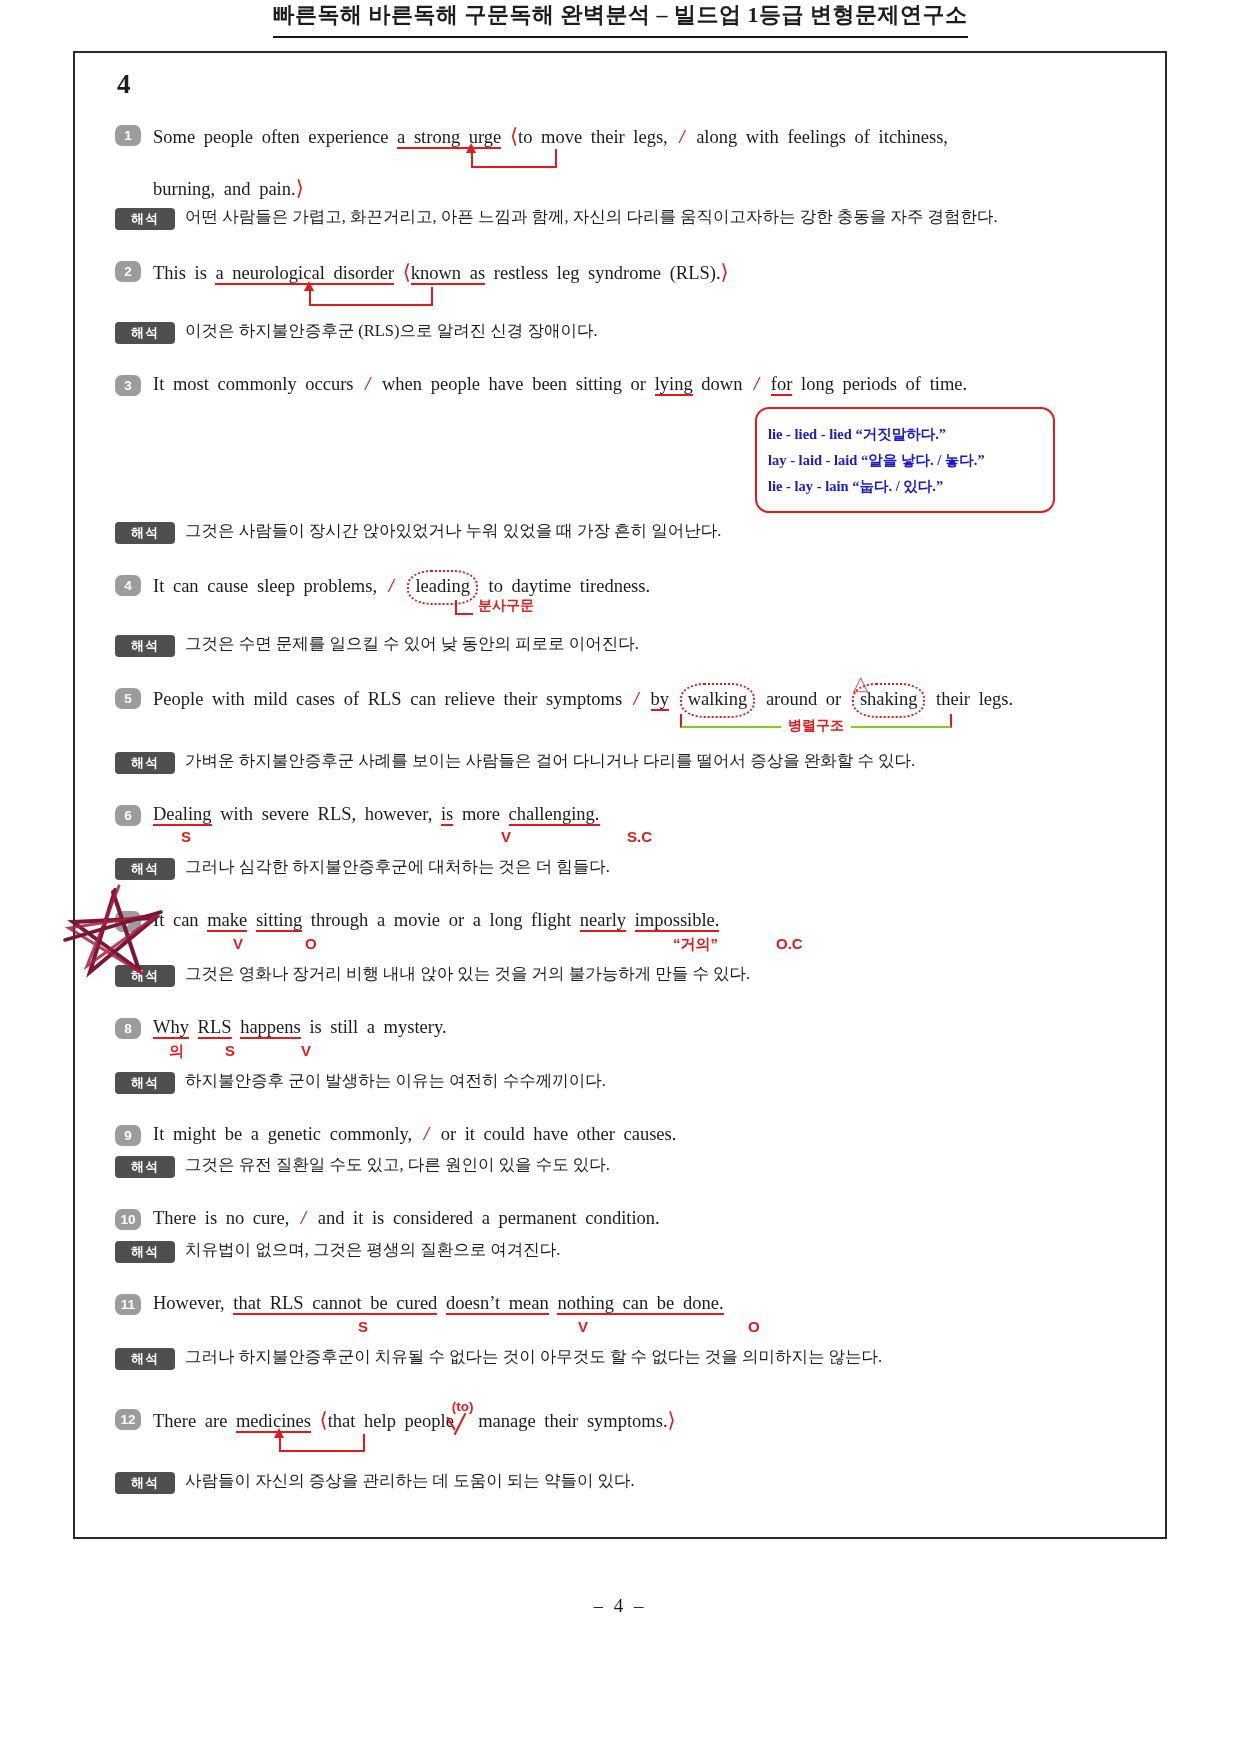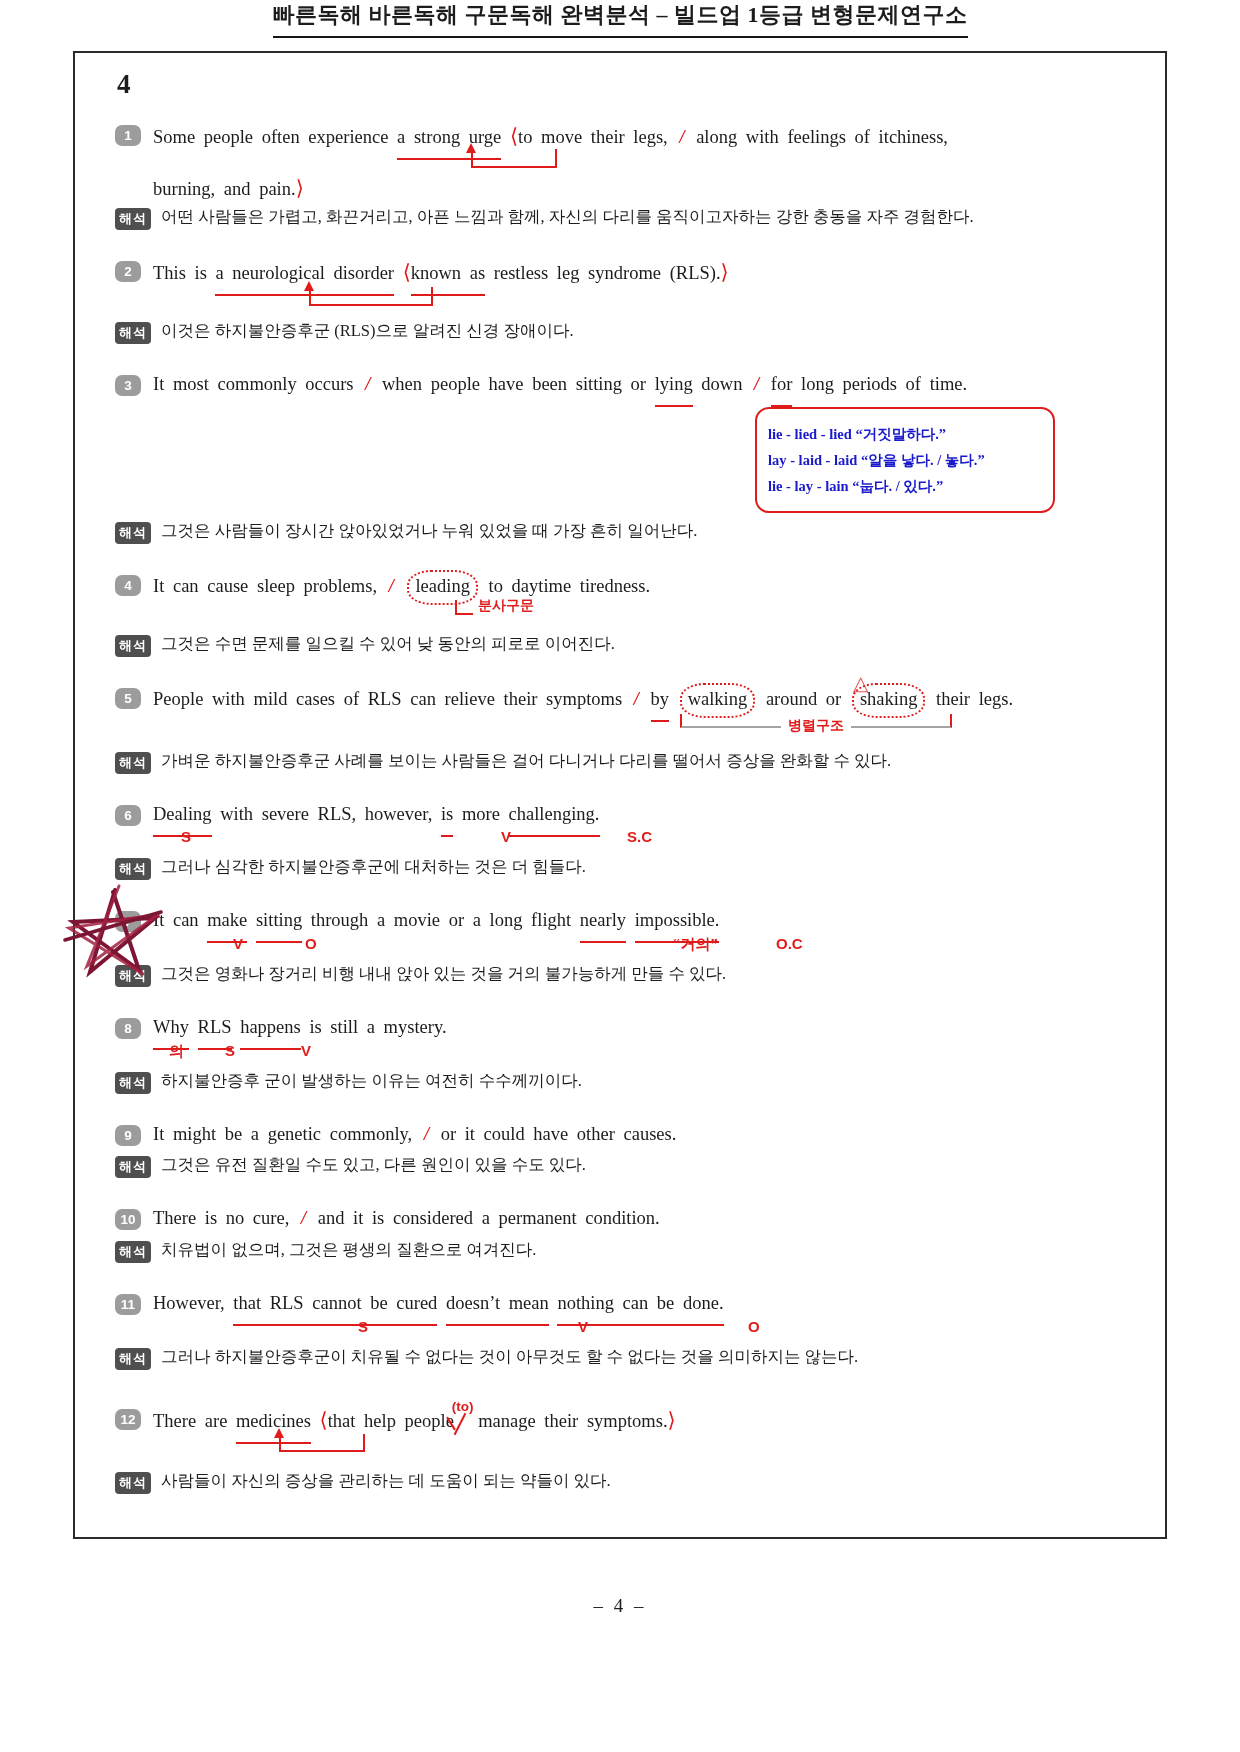--- a/index.html
+++ b/index.html
@@ -21,54 +21,54 @@
   .item { position:relative; margin-bottom:26px; }
   .sent-row { display:flex; align-items:flex-start; position:relative; }
   .num-badge {
     flex:0 0 auto; min-width:26px; height:21px; padding:0 5px; box-sizing:border-box;
     background:#9c9c9c; color:#fff; border-radius:7px;
     display:inline-flex; align-items:center; justify-content:center;
     font:600 13.5px "Liberation Sans", sans-serif; margin:5px 12px 0 0;
   }
   .sent { font-size:18.5px; line-height:1.55; word-spacing:4px; position:relative; margin:0; white-space:nowrap; }
   .sent-line2 { margin:24px 0 0 38px; font-size:18.5px; word-spacing:4px; position:relative; white-space:nowrap; }
-  .seg-u  { border-bottom:2px solid #e01b1b; padding-bottom:11px;margin-top:12px; }
+  .seg-u  { border-bottom:2px solid #e01b1b; padding-bottom:0;margin-top:12px; }
   .seg-sl { color:#e01b1b; font-weight:bold; font-style:italic; padding:0 3px; }
   .seg-lb,.seg-rb { color:#e01b1b; font-size:1.12em; }
   .seg-cir { display:inline-block; border:2px dotted #e01b1b; border-radius:24px / 15px; padding:0 6px 2px; margin:0 2px; }
   .seg-ins {
     color:#e01b1b; font:bold 13.5px "Liberation Sans", sans-serif;
     position:relative; top:-16px; margin:0 -4px 8px -2px; display:inline-block;
   }
   .seg-ins::before { content:""; position:absolute; left:-2px; top:17px; width:2px; height:15px; background:#e01b1b; transform:rotate(-32deg); }
   .seg-ins::after  { content:""; position:absolute; left:7px;  top:13px; width:2px; height:24px; background:#e01b1b; transform:rotate(27deg); }
   .labels { position:relative; height:22px; margin-left:38px; }
   .pos-label { position:absolute; top:0; color:#e01b1b; font:bold 15px "Liberation Sans", sans-serif; white-space:nowrap; }
   .trans-row { display:flex; align-items:flex-start; margin-top:5px; }
   .hseok {
     flex:0 0 auto; background:#4f4f4f; color:#fff; border-radius:4px;
-    font:600 13px "Liberation Sans", sans-serif; padding:2px 4px;
+    font:600 13px "Liberation Sans", sans-serif; padding:2px 16px;
     margin:3px 10px 0 0; letter-spacing:1px;
   }
   .trans { font-size:16.5px; line-height:1.5; }
   .loop { position:absolute; border:2px solid #e01b1b; border-top:none; }
   .loop::before {
     content:""; position:absolute; left:-7px; top:-6px;
     border-left:5px solid transparent; border-right:5px solid transparent;
     border-bottom:10px solid #e01b1b;
   }
   .grammar-box {
     margin:8px 0 6px 640px; width:300px; border:2.5px solid #e01b1b; border-radius:14px;
     padding:12px 11px; box-sizing:border-box; background:#fff;
   }
   .grammar-line { color:#1a1acc; font-weight:bold; font-size:14.5px; line-height:1.8; white-space:nowrap; }
   .spacer { height:24px; position:relative; }
   .elbow-note { position:absolute; display:flex; align-items:flex-end; color:#e01b1b; font:bold 14px "Liberation Sans", sans-serif; }
   .elbow-note::before { content:""; width:16px; height:13px; border-left:2px solid #e01b1b; border-bottom:2px solid #e01b1b; margin-right:5px; }
-  .bracket-note { position:absolute; border-left:2px solid #e01b1b; border-right:2px solid #e01b1b; border-bottom:2px solid #a3a3a3; height:12px; }
+  .bracket-note { position:absolute; border-left:2px solid #e01b1b; border-right:2px solid #e01b1b; border-bottom:2px solid #84cc16; height:12px; }
   .bn-label {
     position:absolute; left:50%; bottom:-9px; transform:translateX(-50%);
     background:#fff; padding:0 7px; color:#e01b1b; font:bold 14px "Liberation Sans", sans-serif; white-space:nowrap;
   }
   .triangle-mark { position:absolute; color:#e01b1b; opacity:.75; font-size:20px; font-family:"DejaVu Sans", sans-serif; }
   .star-scribble { position:absolute; z-index:3; pointer-events:none; }
   .footer { text-align:center; margin-top:56px; font-size:19px; letter-spacing:3px; }
 </style>
 </head>
 <body>

